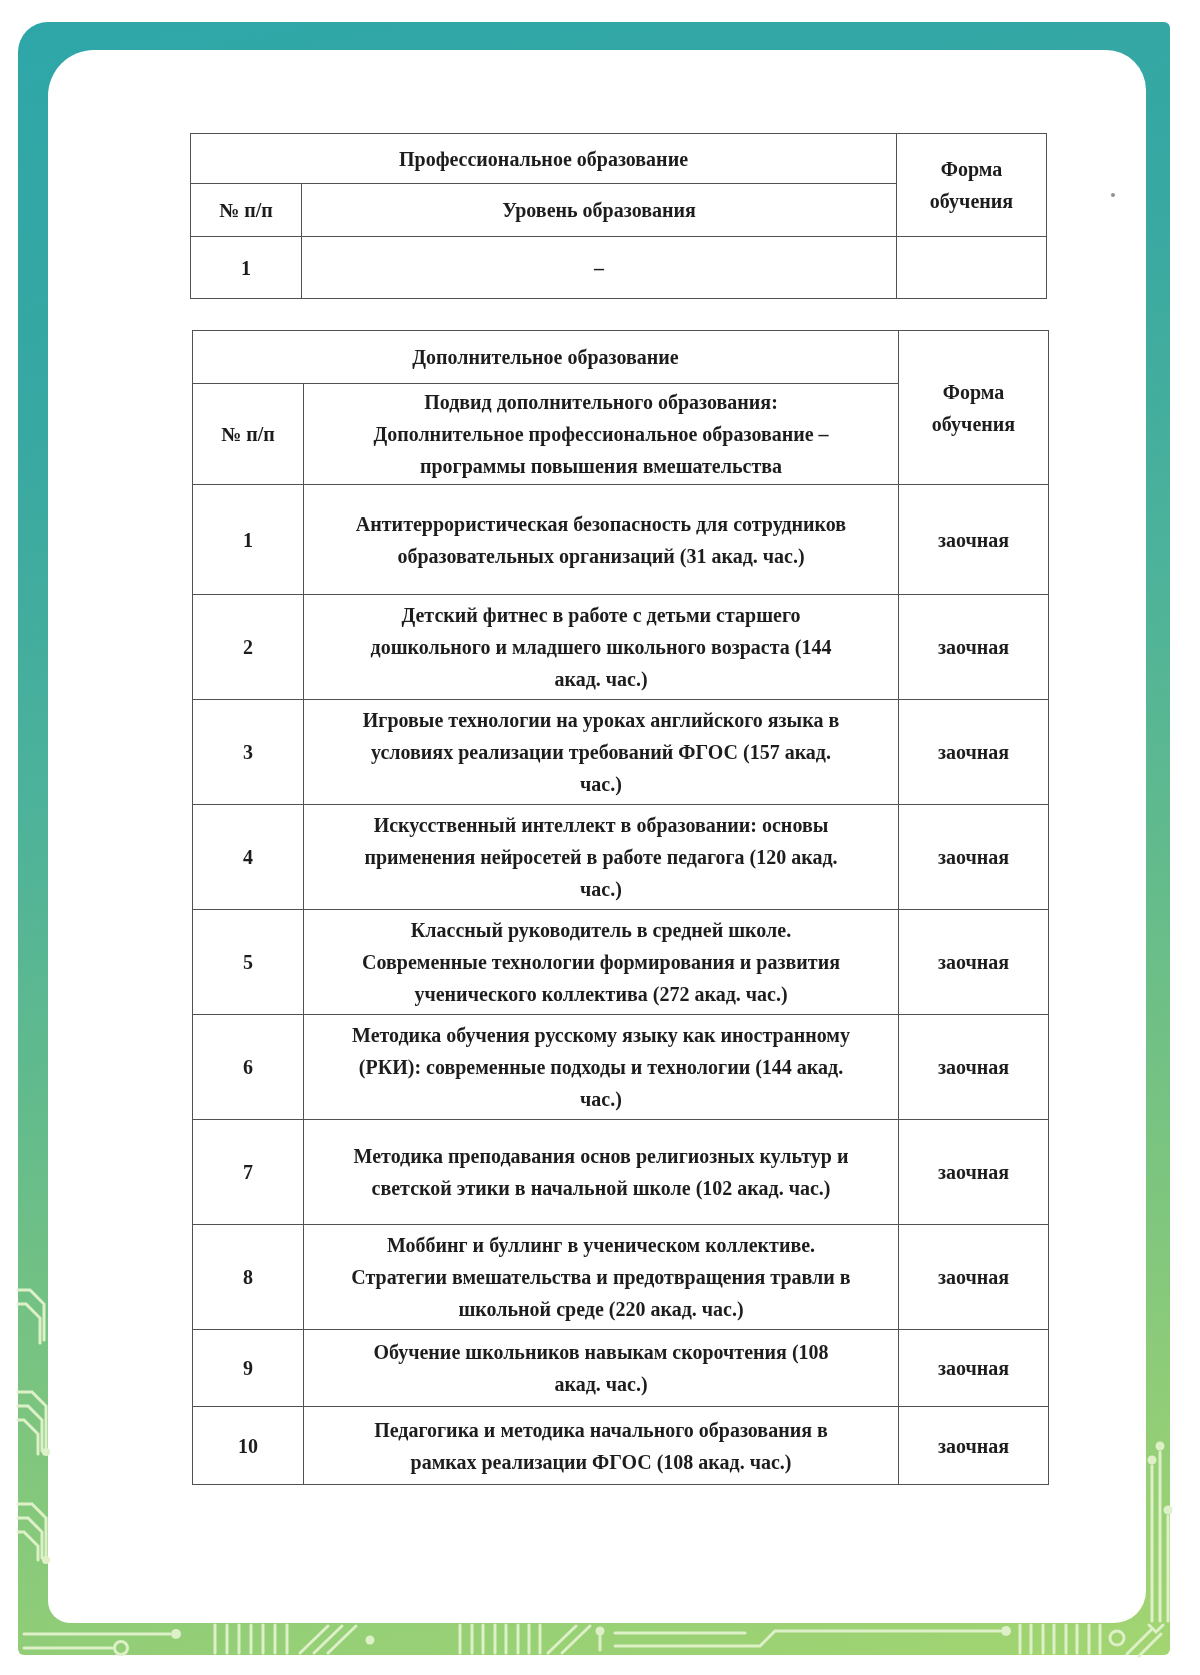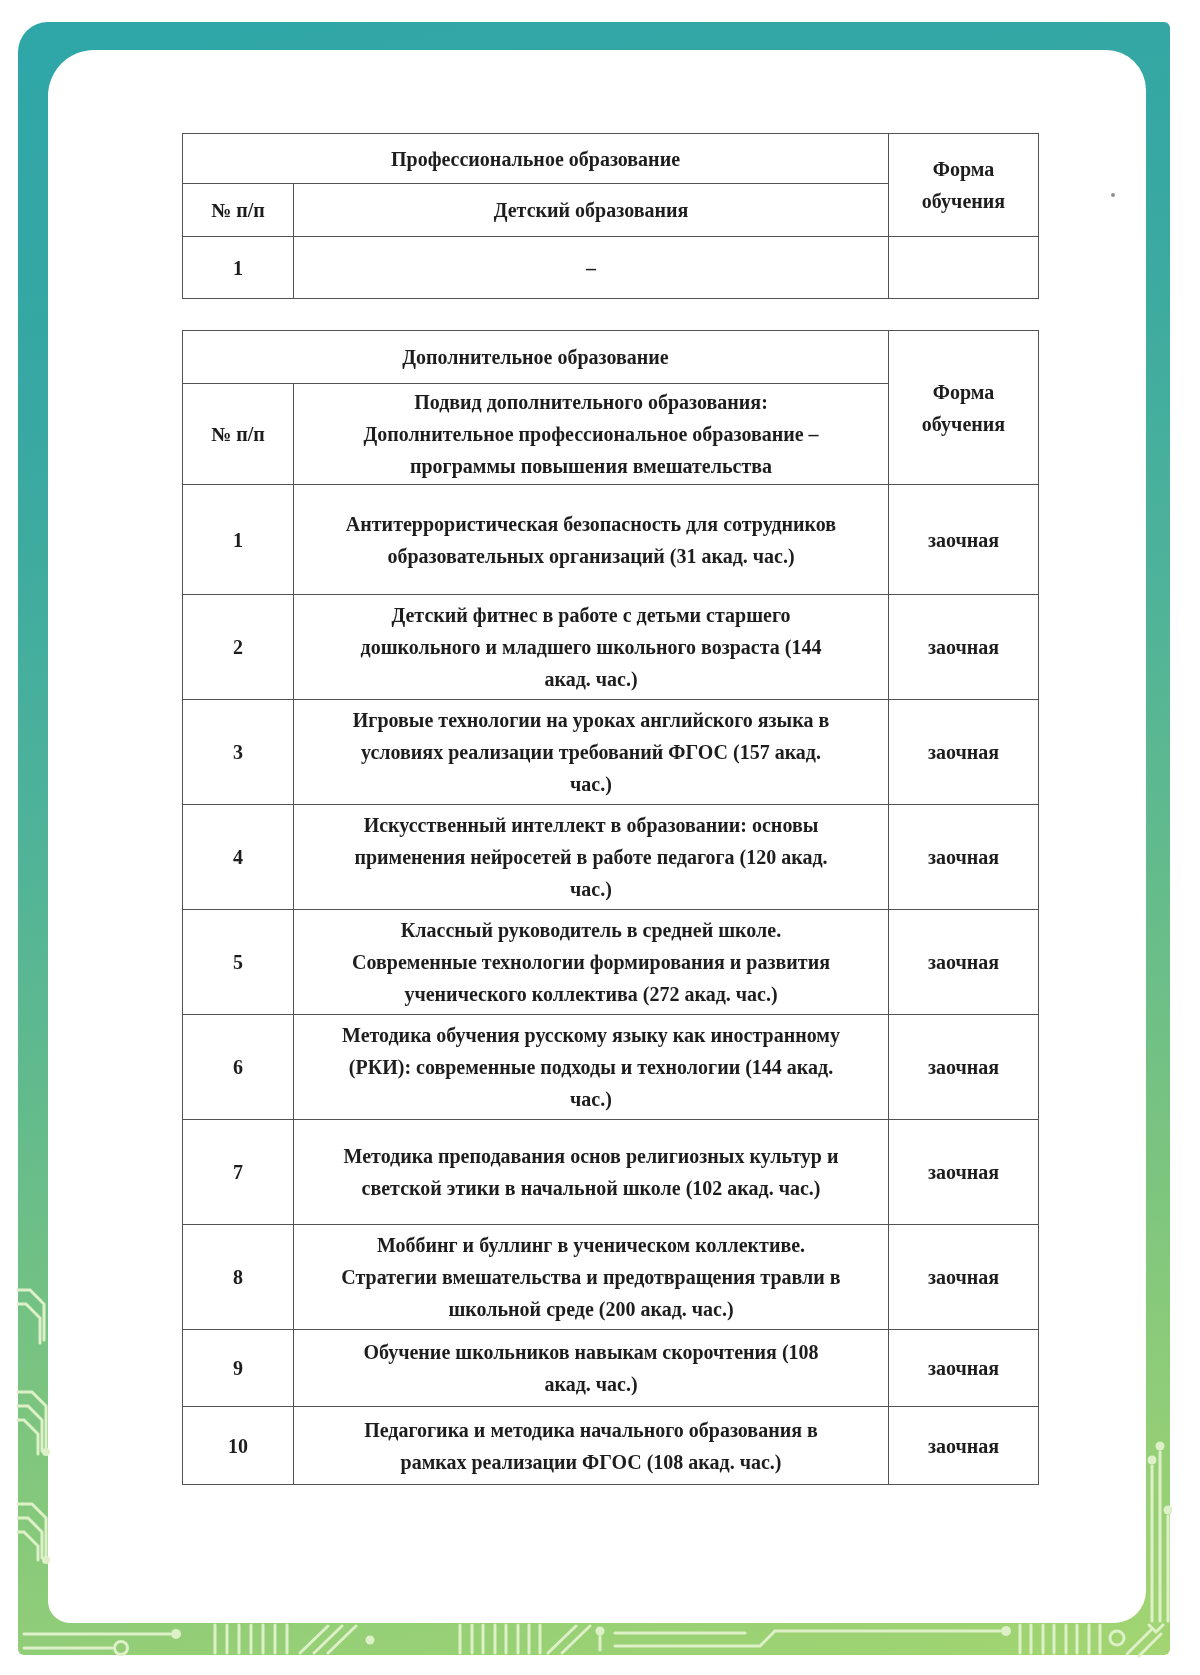--- a/index.html
+++ b/index.html
@@ -25,22 +25,22 @@
   table.doc{
     position:absolute;border-collapse:collapse;table-layout:fixed;
     color:#1d1d1d;font-weight:bold;font-size:20px;line-height:1.6;
   }
   table.doc td{
     border:1.6px solid #525252;text-align:center;vertical-align:middle;
     padding:2px 8px;overflow:hidden;
   }
   table.doc td.title-cell{padding:2px 45px;}
   table.doc td.form-cell{padding:2px 0;}
-  .t1{left:182px;top:133px;width:856px;}
-  .t2{left:182px;top:330px;width:856px;}
+  .t1{left:190px;top:133px;width:856px;}
+  .t2{left:192px;top:330px;width:856px;}
   .h50{height:50px;}.h53{height:53px;}.h62{height:62px;}
   .h100{height:100px;}.h110{height:110px;}.h105{height:105px;}
   .h77{height:77px;}.h78{height:78px;margin-left:8px;}
 </style>
 </head>
 <body>
 
 <div class="frame">
   <div class="panel"></div>
 </div>
@@ -129,21 +129,21 @@
       <col style="width:595px">
       <col style="width:150px">
     </colgroup>
   <tbody>
       <tr class="h50">
     <td colspan="2">Профессиональное образование</td>
     <td rowspan="2" class="form-cell">Форма обучения</td>
   </tr>
   <tr class="h53">
     <td>№ п/п</td>
-    <td>Детский образования</td>
+    <td>Уровень образования</td>
   </tr>
   <tr class="h62">
     <td>1</td>
     <td class="title-cell">–</td>
     <td class="form-cell"></td>
   </tr>
 </tbody>
   </table>
 
 <table class="doc t2">
@@ -191,21 +191,21 @@
     <td class="title-cell">Методика обучения русскому языку как иностранному (РКИ): современные подходы и технологии (144 акад. час.)</td>
     <td class="form-cell">заочная</td>
   </tr>
   <tr class="h105">
     <td>7</td>
     <td class="title-cell">Методика преподавания основ религиозных культур и светской этики в начальной школе (102 акад. час.)</td>
     <td class="form-cell">заочная</td>
   </tr>
   <tr class="h105">
     <td>8</td>
-    <td class="title-cell">Моббинг и буллинг в ученическом коллективе. Стратегии вмешательства и предотвращения травли в школьной среде (200 акад. час.)</td>
+    <td class="title-cell">Моббинг и буллинг в ученическом коллективе. Стратегии вмешательства и предотвращения травли в школьной среде (220 акад. час.)</td>
     <td class="form-cell">заочная</td>
   </tr>
   <tr class="h77">
     <td>9</td>
     <td class="title-cell">Обучение школьников навыкам скорочтения (108 акад. час.)</td>
     <td class="form-cell">заочная</td>
   </tr>
   <tr class="h78">
     <td>10</td>
     <td class="title-cell">Педагогика и методика начального образования в рамках реализации ФГОС (108 акад. час.)</td>

